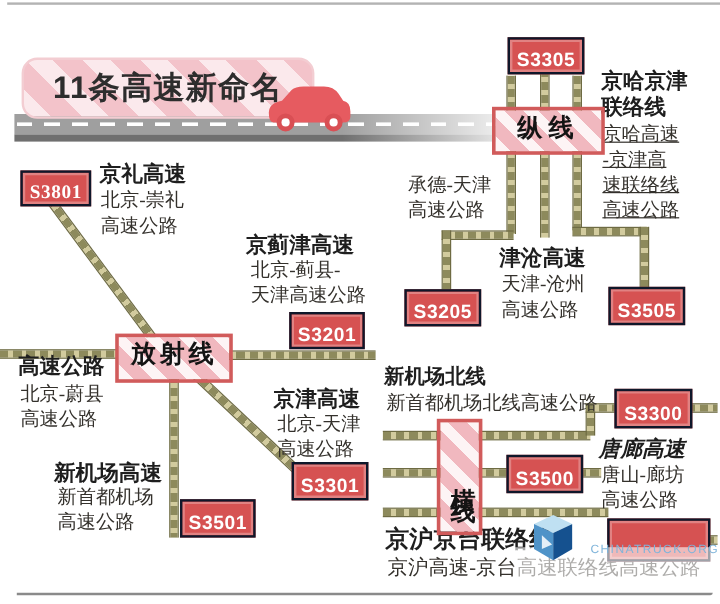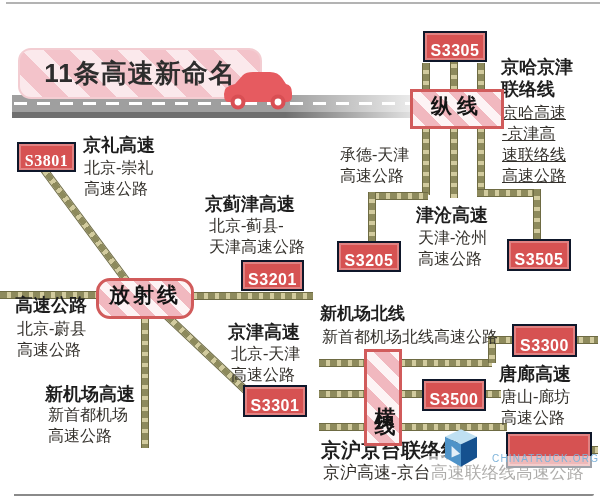--- a/index.html
+++ b/index.html
@@ -109,35 +109,38 @@
   <div class="road-h" style="left:319px;top:390px;width:49px;"></div>
   <div class="road-h" style="left:394px;top:390px;width:30px;"></div>
   <div class="road-h" style="left:481px;top:390px;width:20px;"></div>
   <div class="road-h" style="left:319px;top:423px;width:49px;"></div>
   <div class="road-h" style="left:394px;top:423px;width:113px;"></div>
   <div class="road-h" style="left:588px;top:446px;width:10px;"></div>
 
   <div class="hub" style="left:410px;top:89px;width:88px;height:34px;">
     <span>纵线</span>
   </div>
-  <div class="hub" style="left:96px;top:278px;width:92px;height:35px;letter-spacing:3px;border-radius:14px;">
+  <div class="hub" style="left:96px;top:278px;width:92px;height:35px;letter-spacing:3px;">
     <span>放射线</span>
   </div>
   <div class="hub vert" style="left:364px;top:349px;width:32px;height:91px;">
     <span>横线</span>
   </div>
 
   <div class="badge" style="left:17px;top:142px;width:55px;height:26px;z-index:3;font-family:Liberation Serif, serif;">
       <span>S3801</span>
     </div>
   <div class="badge" style="left:241px;top:260px;width:59px;height:27px;z-index:3;">
       <span>S3201</span>
     </div>
   <div class="badge" style="left:243px;top:385px;width:60px;height:28px;z-index:3;">
       <span>S3301</span>
+    </div>
+  <div class="badge" style="left:150px;top:416px;width:59px;height:28px;z-index:3;">
+      <span>S3501</span>
     </div>
   <div class="badge" style="left:423px;top:31px;width:60px;height:27px;z-index:3;">
       <span>S3305</span>
     </div>
   <div class="badge" style="left:337px;top:241px;width:60px;height:27px;z-index:3;">
       <span>S3205</span>
     </div>
   <div class="badge" style="left:507px;top:239px;width:60px;height:28px;z-index:3;">
       <span>S3505</span>
     </div>
@@ -181,21 +184,21 @@
 速联络线
 高速公路</div>
 
   <div class="hw-name" style="left:416px;top:204px;">津沧高速</div>
   <div class="hw-desc" style="left:418px;top:227px;">天津-沧州
 高速公路</div>
 
   <div class="hw-name" style="left:320px;top:303px;font-size:17px;">新机场北线</div>
   <div class="hw-desc" style="left:322px;top:326px;">新首都机场北线高速公路</div>
 
-  <div class="hw-name" style="left:499px;top:363px;">唐廊高速</div>
+  <div class="hw-name" style="left:499px;top:363px;font-style:italic;">唐廊高速</div>
   <div class="hw-desc" style="left:501px;top:386px;">唐山-廊坊
 高速公路</div>
 
   <div class="hw-name" style="left:321px;top:439px;font-size:20px;">京沪京台联络线</div>
   <div class="hw-desc" style="left:323px;top:462px;font-size:17px;">京沪高速-京台高速联络线高速公路</div>
 
   <div class="wash"></div>
   <div class="wm" style="left:445px;top:428px;">
     <svg width="32" height="40" viewBox="0 0 34 42">
       <polygon points="17,1 34,9 17,17 0,9" fill="#bfe0f2"></polygon>

